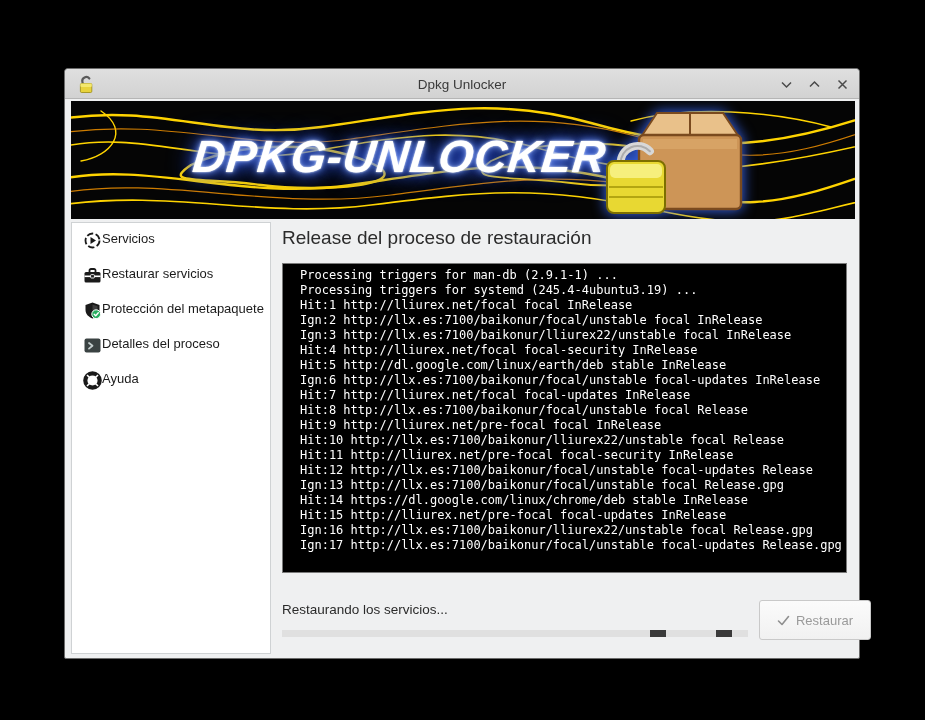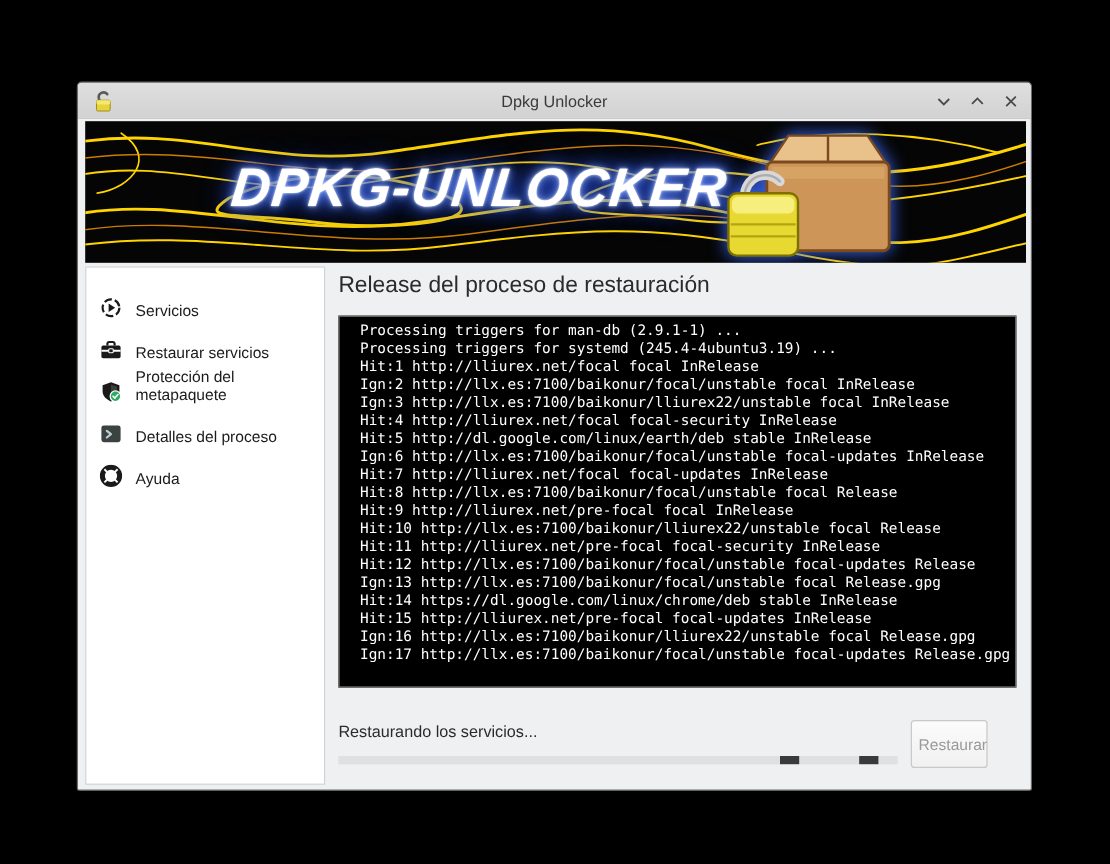--- a/index.html
+++ b/index.html
@@ -54,21 +54,21 @@
   .banner-art { position:absolute; left:528px; top:2px; width:148px; height:116px;
     filter:drop-shadow(0 0 7px #3b6cff); }
 
   
   .sidebar {
     position:absolute; left:6px; top:153px; width:200px; height:432px;
     background:#ffffff; border:1px solid #cfd2d4;
     padding-top:8px;
   }
   .side-item {
-    height:35px; display:flex; align-items:flex-end; gap:11px;
+    height:35px; display:flex; align-items:flex-start; 
     padding-left:11px; cursor:default;
   }
   .side-item .icon { width:19px; height:19px; flex:0 0 19px; }
   .side-item .lbl { font-size:13px; color:#1b1b1b; }
 
   
   .heading {
     position:absolute; left:217px; top:158px;
     font-size:19px; color:#2b2b2b;
   }
@@ -86,21 +86,21 @@
     position:absolute; left:217px; top:533px; width:466px;
     font-size:13.5px; color:#2b2b2b;
   }
   .progress-bar {
     position:absolute; left:217px; top:561px; width:466px; height:7px;
     background:#e0e0e0; overflow:hidden;
   }
   .prog-chunk { position:absolute; top:0; height:100%; background:#3a3a3a; }
 
   .restore-btn {
-    position:absolute; left:694px; top:531px; width:64px; height:40px;
+    position:absolute; left:694px; top:531px; width:112px; height:40px;
     background:linear-gradient(#fbfbfb,#f1f1f1);
     border:1px solid #c9c9c9; border-radius:3px;
     display:flex; align-items:center; justify-content:center; gap:6px;
     font-size:13px; color:#9a9a9a; cursor:default;
   }
 </style>
 </head>
 <body>
 
 <div class="window">

